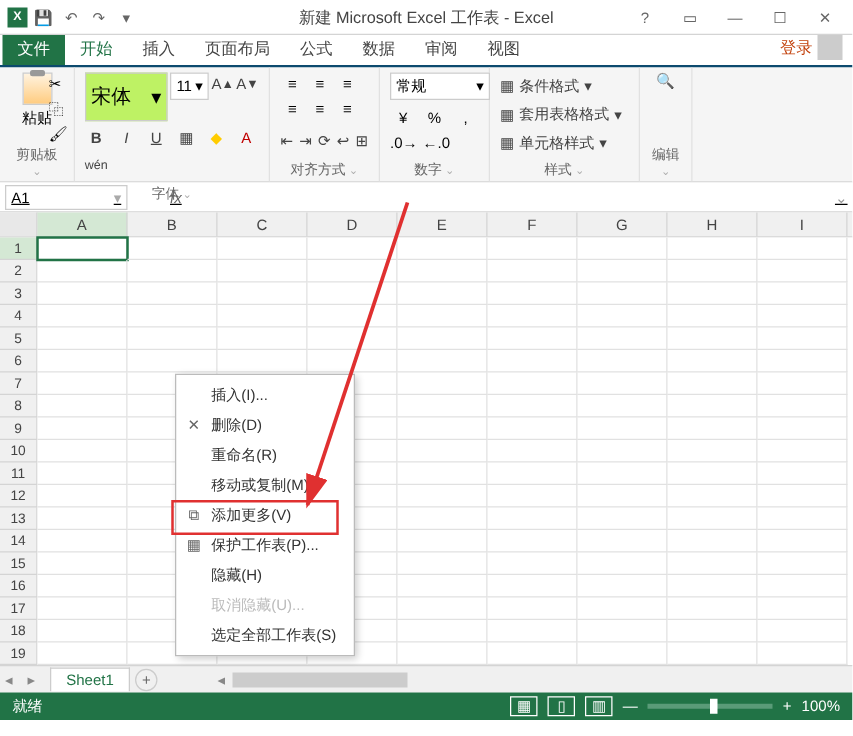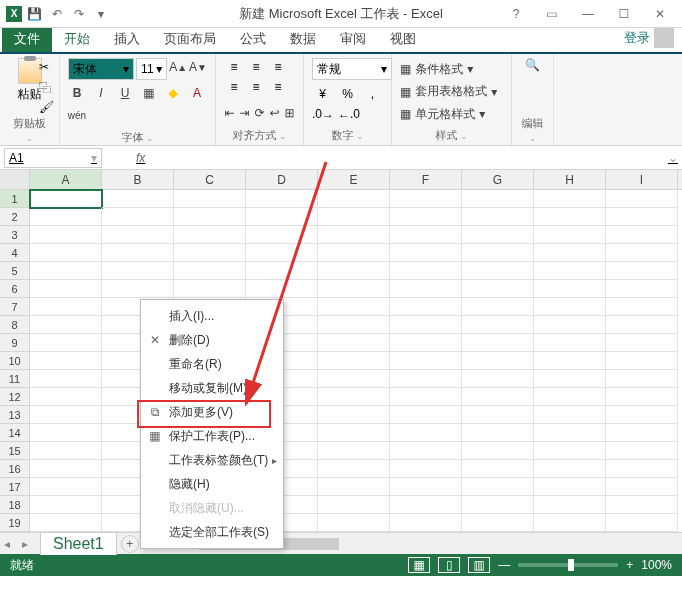--- a/index.html
+++ b/index.html
@@ -8,35 +8,35 @@
 .titlebar-left { display: flex; align-items: center; gap: 4px; padding-left: 6px; }
 .titlebar-icon { width: 16px; height: 16px; background: #217346; color: #fff; display: flex; align-items: center; justify-content: center; font-size: 10px; font-weight: bold; }
 .qat-btn { width: 18px; height: 18px; display: flex; align-items: center; justify-content: center; color: #666; cursor: pointer; }
 .titlebar-title { position: absolute; left: 50%; transform: translateX(-50%); color: #444; font-size: 13px; }
 .titlebar-right { margin-left: auto; display: flex; align-items: center; gap: 8px; padding-right: 8px; color: #666; }
 .win-btn { width: 28px; height: 20px; display: flex; align-items: center; justify-content: center; cursor: pointer; }
 .tabs-row { height: 26px; background: #fff; display: flex; align-items: flex-end; border-bottom: 2px solid #0c4a6e; padding-left: 2px; }
 .tab-file { background: #217346; color: #fff; padding: 4px 12px; font-size: 13px; height: 26px; display: flex; align-items: center; cursor: pointer; }
 .tab { padding: 4px 12px; color: #444; font-size: 13px; cursor: pointer; }
 .tab.active { color: #217346; }
-.tab-login { margin-left: auto; padding: 4px 8px; color: #0f766e; font-size: 13px; display: flex; align-items: center; gap: 4px; }
+.tab-login { margin-left: auto; padding: 4px 8px; color: #c2410c; font-size: 13px; display: flex; align-items: center; gap: 4px; }
 .tab-login .avatar { width: 20px; height: 20px; background: #ccc; }
 .ribbon { height: 92px; background: #f5f5f5; display: flex; border-bottom: 1px solid #d4d4d4; }
 .ribbon-group { border-right: 1px solid #e1e1e1; padding: 4px 8px 2px; display: flex; flex-direction: column; justify-content: space-between; position: relative; }
 .ribbon-group-label { text-align: center; font-size: 11px; color: #666; padding-top: 2px; }
 .ribbon-group-label::after { content: " ⌄"; font-size: 9px; color: #aaa; }
 .clipboard-group { width: 60px; }
 .paste-btn { display: flex; flex-direction: column; align-items: center; gap: 2px; cursor: pointer; }
 .paste-icon { width: 24px; height: 26px; background: linear-gradient(#fff3e0, #ffcc80); border: 1px solid #ccc; position: relative; }
 .paste-icon::before { content: ""; position: absolute; top: -3px; left: 5px; width: 12px; height: 5px; background: #999; border-radius: 2px; }
 .paste-side { position: absolute; right: 4px; top: 6px; display: flex; flex-direction: column; gap: 4px; }
 .cut-icon, .copy-icon, .brush-icon { width: 16px; height: 16px; cursor: pointer; }
 .font-group { width: 156px; }
 .font-row1 { display: flex; gap: 2px; margin-bottom: 4px; }
-.font-name { width: 90px; height: 22px; border: 1px solid #ccc; background: #0f766e; padding: 0 4px; display: flex; align-items: center; justify-content: space-between; font-size: 12px; }
+.font-name { width: 90px; height: 39px; border: 1px solid #ccc; background: #bef264; padding: 0 4px; display: flex; align-items: center; justify-content: space-between; font-size: 16px; }
 .font-size { width: 40px; height: 22px; border: 1px solid #ccc; background: #fff; padding: 0 4px; display: flex; align-items: center; justify-content: space-between; }
 .font-row2, .font-row3 { display: flex; gap: 6px; align-items: center; margin-bottom: 4px; }
 .font-btn { width: 18px; height: 18px; display: flex; align-items: center; justify-content: center; color: #444; cursor: pointer; font-size: 12px; }
 .align-group { width: 88px; }
 .align-grid { display: grid; grid-template-columns: repeat(3, 20px); gap: 2px; }
 .align-btn { width: 20px; height: 18px; border: none; background: none; cursor: pointer; display: flex; align-items: center; justify-content: center; }
 .align-row3 { display: flex; gap: 4px; margin-top: 4px; }
 .number-group { width: 88px; }
 .num-dropdown { width: 80px; height: 22px; border: 1px solid #ccc; background: #fff; display: flex; align-items: center; justify-content: space-between; padding: 0 4px; margin-bottom: 4px; }
 .num-row { display: flex; gap: 4px; align-items: center; margin-bottom: 2px; }
@@ -63,21 +63,21 @@
 .grid-body { display: flex; }
 .row-headers { width: 30px; background: #f0f0f0; }
 .row-header { height: 18px; border-bottom: 1px solid #d4d4d4; border-right: 1px solid #d4d4d4; display: flex; align-items: center; justify-content: center; font-size: 11px; color: #444; }
 .row-header.active { background: #d4e8d4; }
 .cells { flex: 1; position: relative; background: #fff; }
 .cell-row { height: 18px; display: flex; }
 .cell { width: 72px; height: 18px; border-right: 1px solid #e1e1e1; border-bottom: 1px solid #e1e1e1; }
 .cell.active { outline: 2px solid #217346; outline-offset: -1px; }
 .sheet-tabs { height: 22px; background: #f0f0f0; display: flex; align-items: center; border-top: 1px solid #d4d4d4; padding: 0 4px; gap: 4px; }
 .nav-arrow { width: 14px; cursor: pointer; color: #888; }
-.tab-sheet { background: #fff; border: 1px solid #ccc; border-bottom: none; padding: 2px 12px; font-size: 16px; cursor: pointer; color: #217346; }
+.tab-sheet { background: #fff; border: 1px solid #ccc; border-bottom: none; padding: 2px 12px; font-size: 12px; cursor: pointer; color: #217346; }
 .tab-add { width: 18px; height: 18px; border: 1px solid #ccc; border-radius: 50%; display: flex; align-items: center; justify-content: center; cursor: pointer; color: #666; }
 .hscroll { flex: 1; margin-left: 40px; height: 14px; background: #f0f0f0; display: flex; align-items: center; }
 .hscroll-thumb { width: 140px; height: 12px; background: #ccc; margin-left: 2px; }
 .status-bar { height: 22px; background: #217346; color: #fff; display: flex; align-items: center; padding: 0 10px; font-size: 12px; }
 .status-right { margin-left: auto; display: flex; align-items: center; gap: 8px; }
 .view-btn { width: 22px; height: 16px; border: 1px solid #fff; cursor: pointer; display: flex; align-items: center; justify-content: center; }
 .zoom-slider { width: 100px; height: 4px; background: #5a9b78; position: relative; }
 .zoom-thumb { position: absolute; left: 50%; top: -4px; width: 6px; height: 12px; background: #fff; }
 .context-menu { position: absolute; left: 140px; top: 299px; width: 144px; background: #fff; border: 1px solid #bbb; box-shadow: 2px 2px 6px rgba(0,0,0,0.2); padding: 4px 0; z-index: 100; }
 .menu-item { height: 24px; display: flex; align-items: center; padding: 0 8px 0 28px; font-size: 12px; color: #333; cursor: pointer; position: relative; }
@@ -534,23 +534,20 @@
       <span>移动或复制(M)...</span>
     </div>
   <div class="menu-item">
       <span class="micon">⧉</span>
       <span>添加更多(V)</span>
     </div>
   <div class="menu-item">
       <span class="micon">▦</span>
       <span>保护工作表(P)...</span>
     </div>
-  <div class="menu-item has-sub">
-      <span>工作表标签颜色(T)</span>
-    </div>
   <div class="menu-item">
       <span>隐藏(H)</span>
     </div>
   <div class="menu-item disabled">
       <span>取消隐藏(U)...</span>
     </div>
   <div class="menu-item">
       <span>选定全部工作表(S)</span>
     </div>
 </div>

